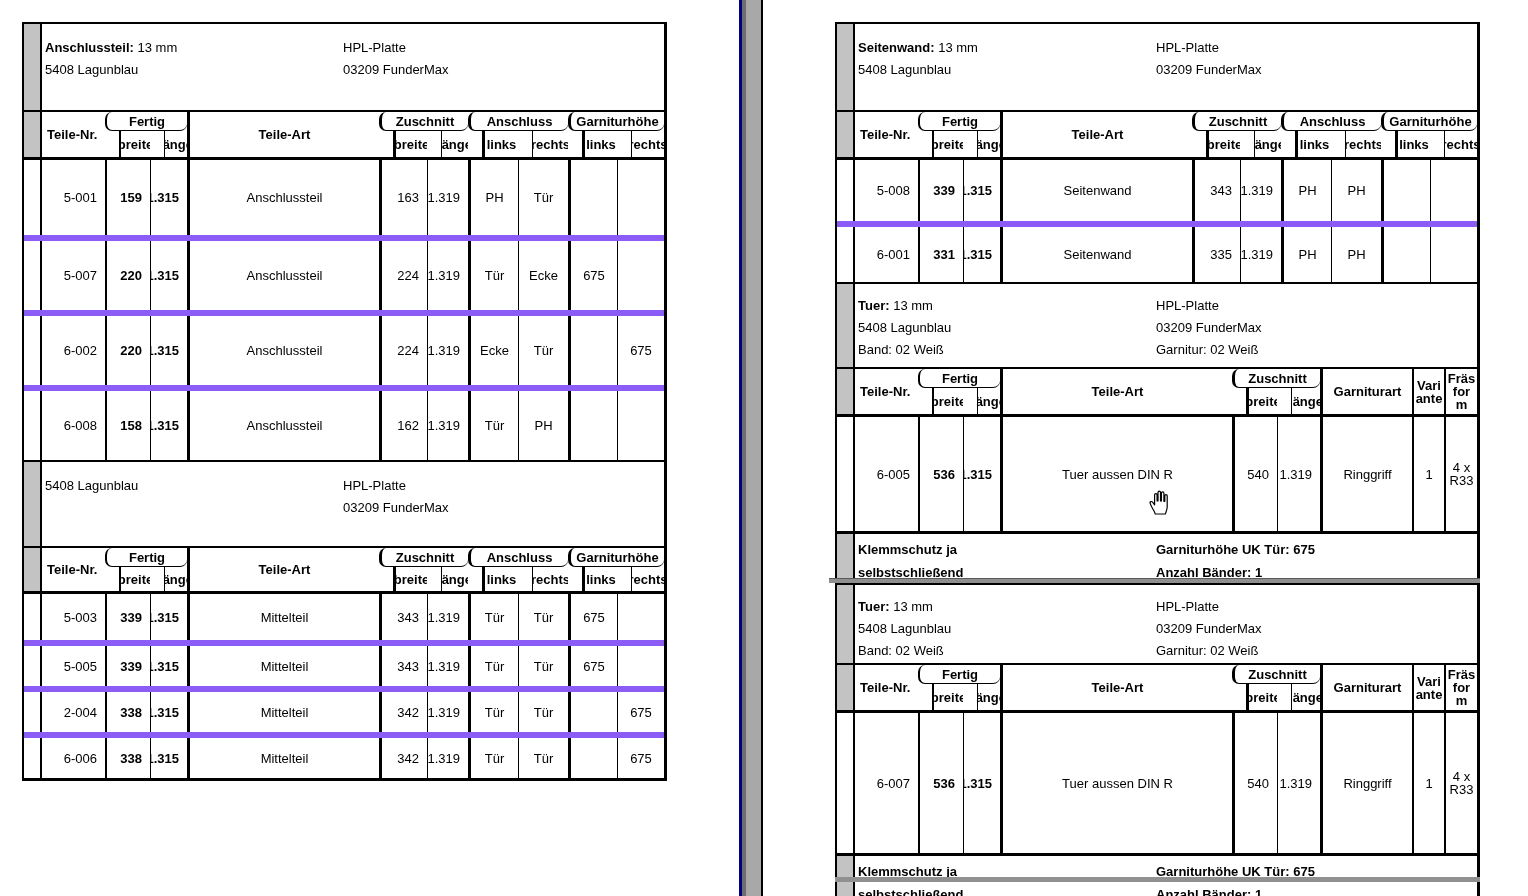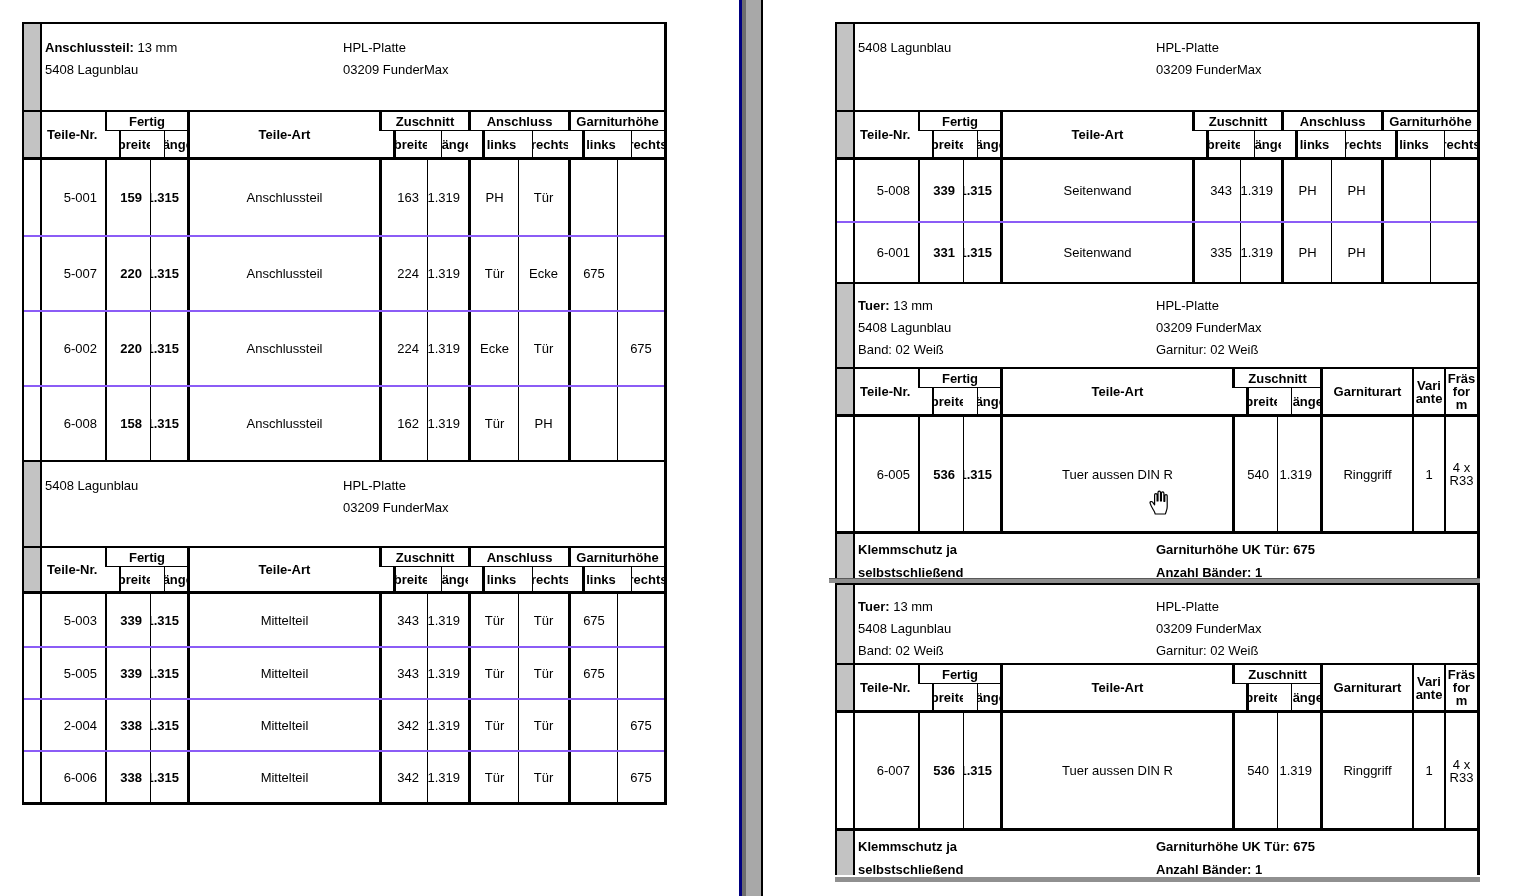--- a/index.html
+++ b/index.html
@@ -14,24 +14,24 @@
 
   .band { display:flex; align-items:stretch; }
   .strip { width:18px; flex:none; border-right:2px solid #000; background:#fff; }
   .strip.gray { background:#c3c3c3; }
   .content { flex:1; min-width:0; position:relative; }
 
   .hdr { border-top:2px solid #000; border-bottom:3px solid #000; height:50px; }
   .hdr.h48 { height:48px; }
   .tband { border-top:2px solid #000; }
   .footerband { border-top:3px solid #000; height:47px; }
-  .drow + .drow { border-top:2px solid #8b5cf6; }
+  .drow + .drow { border-top:6px solid #8b5cf6; }
 
   .h86{height:86px}.h85{height:85px}.h78{height:78px}.h75{height:75px}
-  .h61{height:61px}.h46{height:52px}.h114{height:114px}.h117{height:115px}
+  .h61{height:61px}.h46{height:46px}.h114{height:114px}.h117{height:140px}
 
   .info-grid { display:grid; grid-template-columns:298px 1fr; padding:13px 18px 0 3px;
     font-size:13px; line-height:22px; }
   .info-grid.p11 { padding-top:11px; }
   .line { white-space:nowrap; }
   .b { font-weight:bold; }
 
   .footer-grid { display:grid; grid-template-columns:298px 1fr; padding:4px 0 0 3px;
     font-size:13px; line-height:23px; font-weight:bold; }
 
@@ -42,21 +42,21 @@
   .c { display:flex; align-items:center; justify-content:center; overflow:hidden;
     border-left:1px solid #000; font-size:13px; }
   .c.n  { border-left:none; }
   .c.b2 { border-left-width:2px; }
   .c.b3 { border-left-width:3px; }
   .c.r  { justify-content:flex-end; padding-right:8px; }
   .c.l  { justify-content:flex-start; padding-left:5px; }
   .hdr .c { font-weight:bold; }
   .r1 { grid-row:1; } .r2 { grid-row:2;margin-left:14px; } .rs { grid-row:1/3; }
   .g24 { grid-column:2/4; } .g57 { grid-column:5/7; } .g79 { grid-column:7/9; } .g911 { grid-column:9/11; }
-  .gb { border-bottom:1px solid #000; }
+  .gb { border-bottom:1px solid #000;border-radius:7px; }
   .wrapc { text-align:center; line-height:13px; white-space:normal; }
 
   .divider { position:absolute; left:739px; top:0; height:896px; display:flex; }
   .divider .nv { width:3px;  background:#000080; }
   .divider .dg { width:4px;  background:#6e6e6e; }
   .divider .mg { width:15px; background:#a8a8a8; }
   .divider .bk { width:2px;  background:#000; }
 
   .sepbar    { position:absolute; left:829px; top:578px; width:651px; height:5px;
     background:#8f8f8f; border-top:1px solid #5a5a5a; }
@@ -284,20 +284,21 @@
       </div>
   </div>
 </div>
 
 <div class="page page-ra">
 
   <div class="band h86">
     <div class="strip gray"></div>
     <div class="content info-grid">
       <div>
+        <div class="line"><span class="b">Seitenwand:</span> <span>13 mm</span></div>
         <div class="line">5408 Lagunblau</div>
       </div>
       <div>
         <div class="line">HPL-Platte</div>
         <div class="line">03209 FunderMax</div>
       </div>
     </div>
   </div>
 
   <div class="band hdr">

